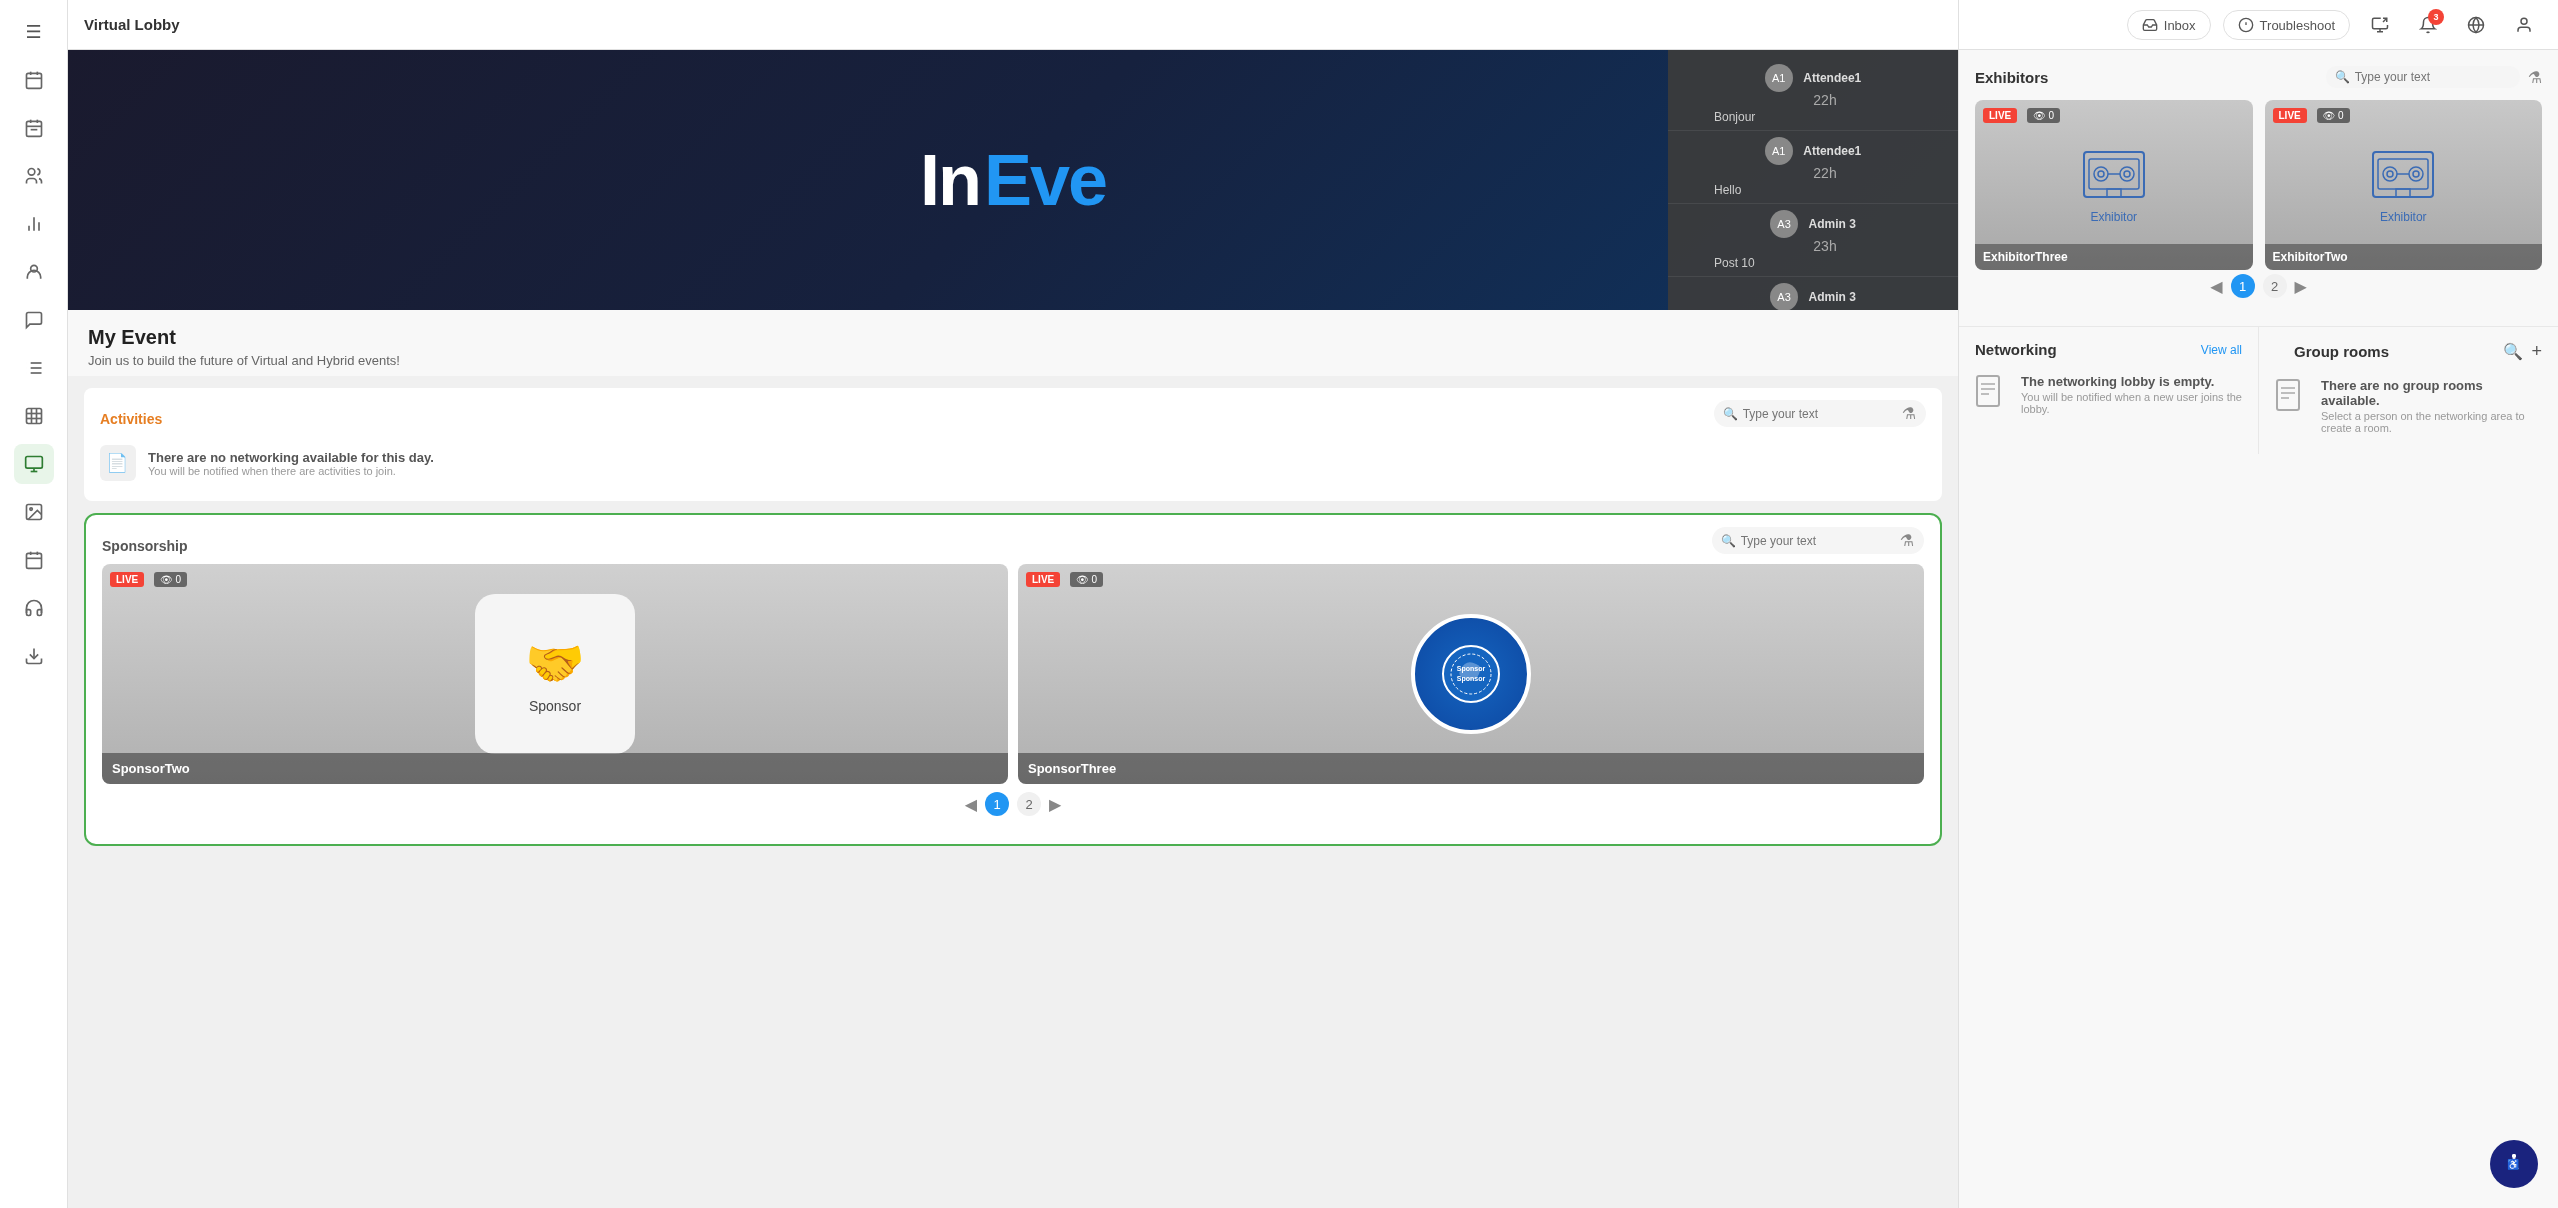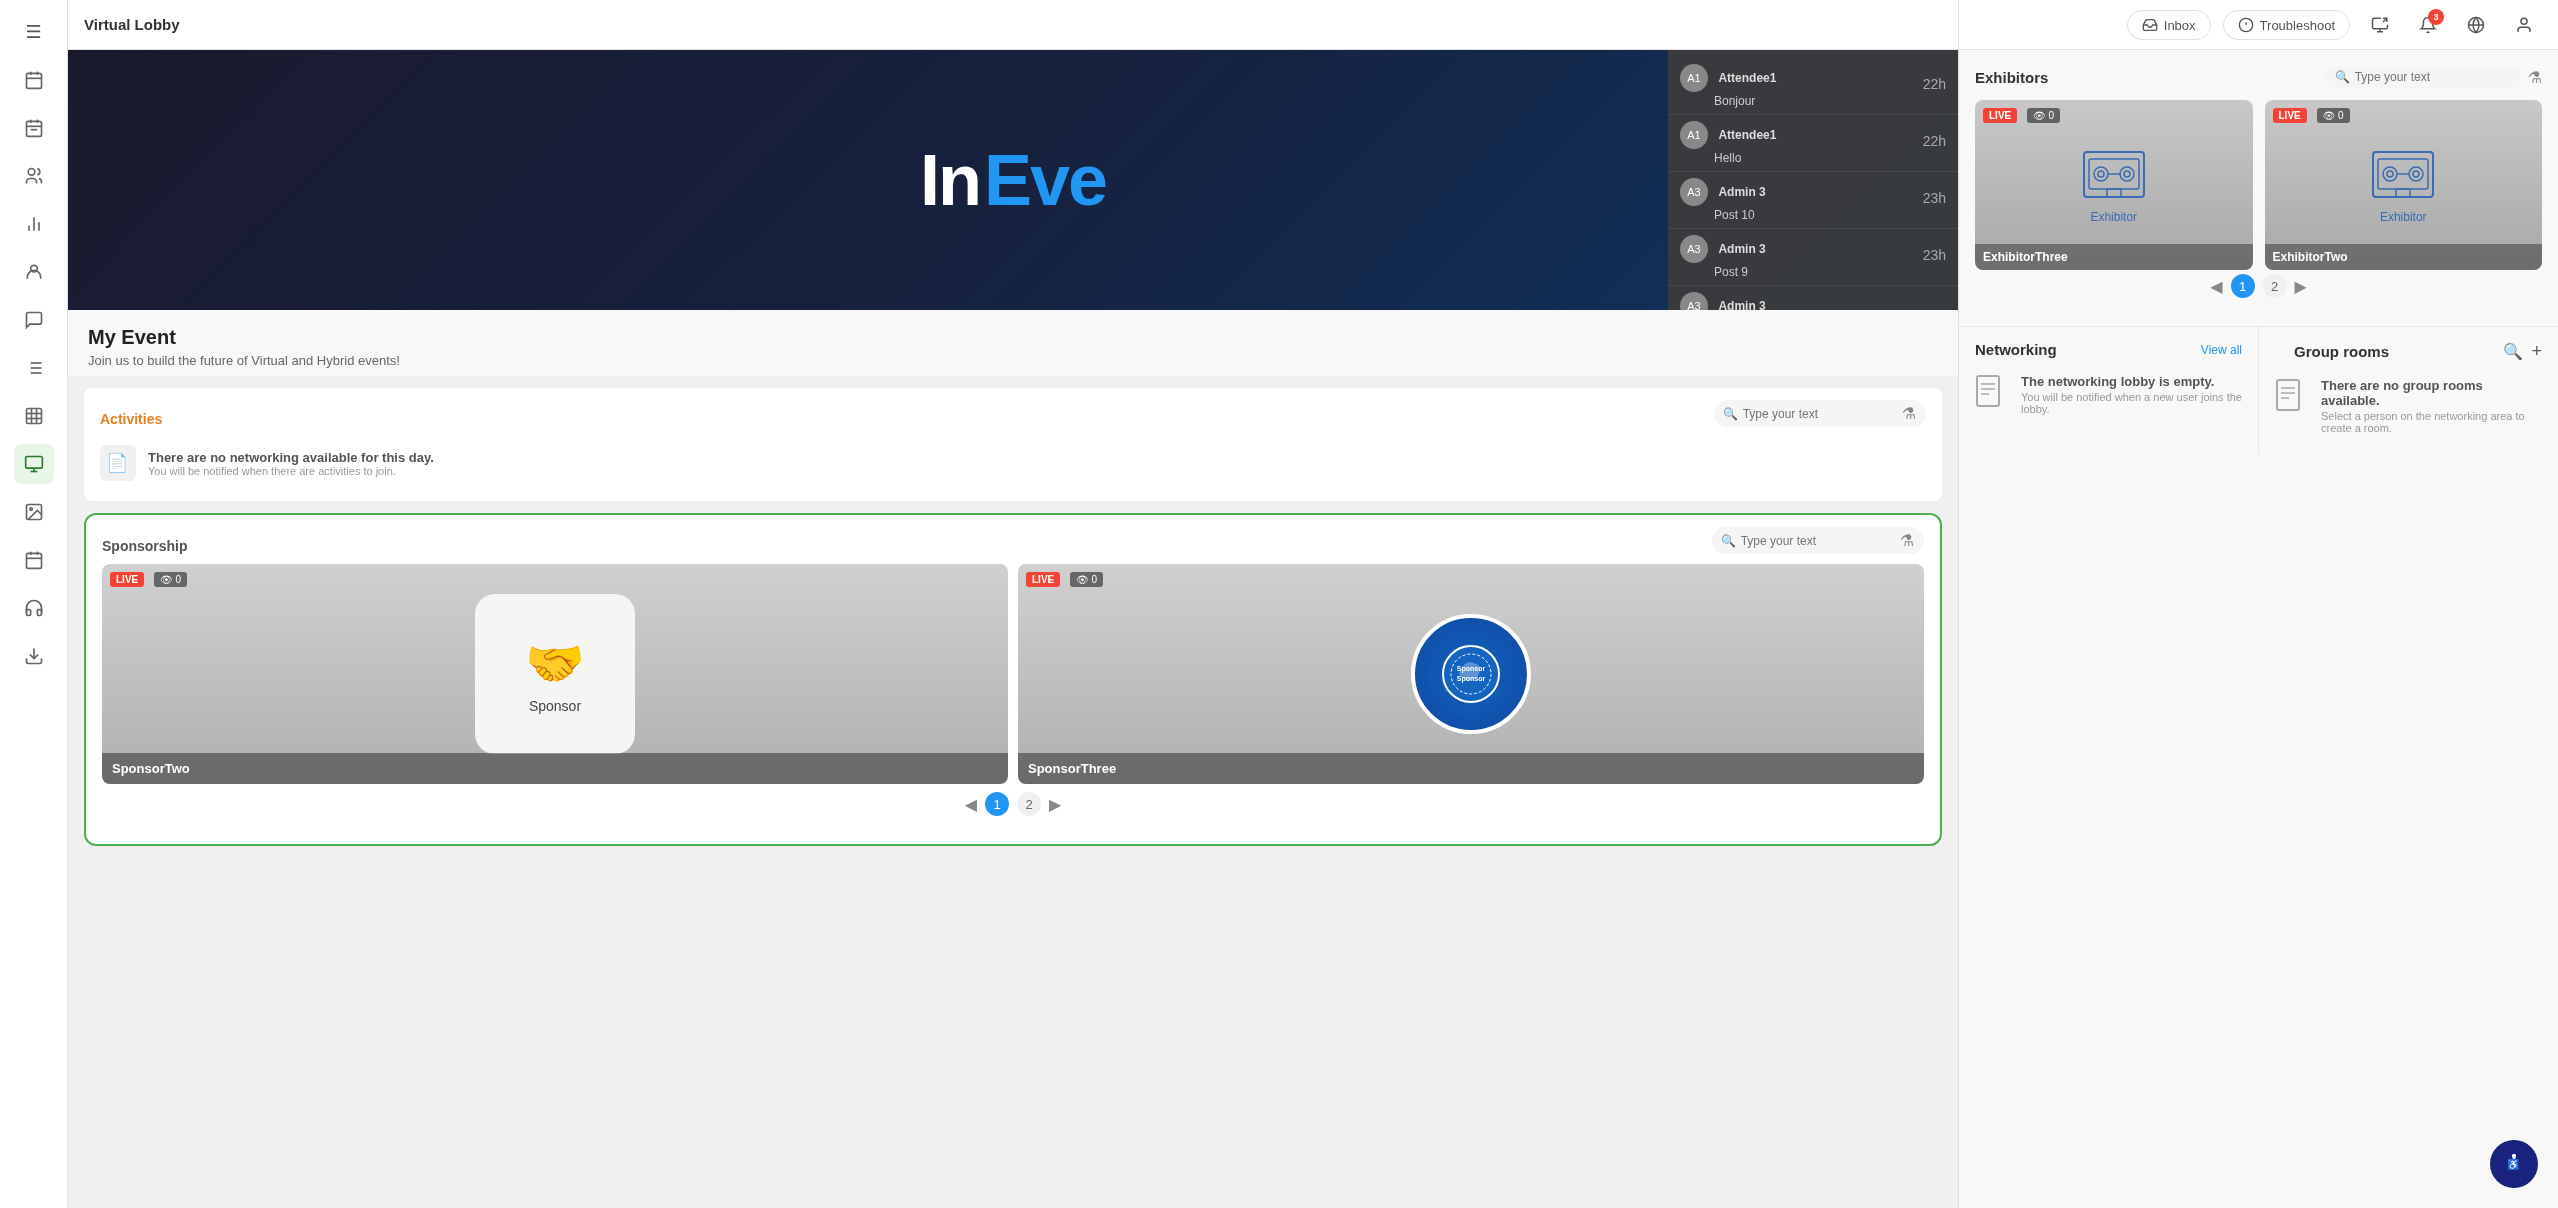--- a/index.html
+++ b/index.html
@@ -99,22 +99,23 @@
       display: inline-flex;
       align-items: center;
       justify-content: center;
       font-size: 11px;
       color: #fff;
       margin-right: 6px;
       vertical-align: middle;
     }
     .chat-header-row {
       display: flex;
-      align-items: flex-end;
+      align-items: center;
       justify-content: space-between;
+      flex-direction: column;
     }
     .chat-username {
       font-size: 12px;
       font-weight: 600;
       color: #ddd;
     }
     .chat-time {
       font-size: 14px;
       color: #aaa;
       margin-left: 24px;

